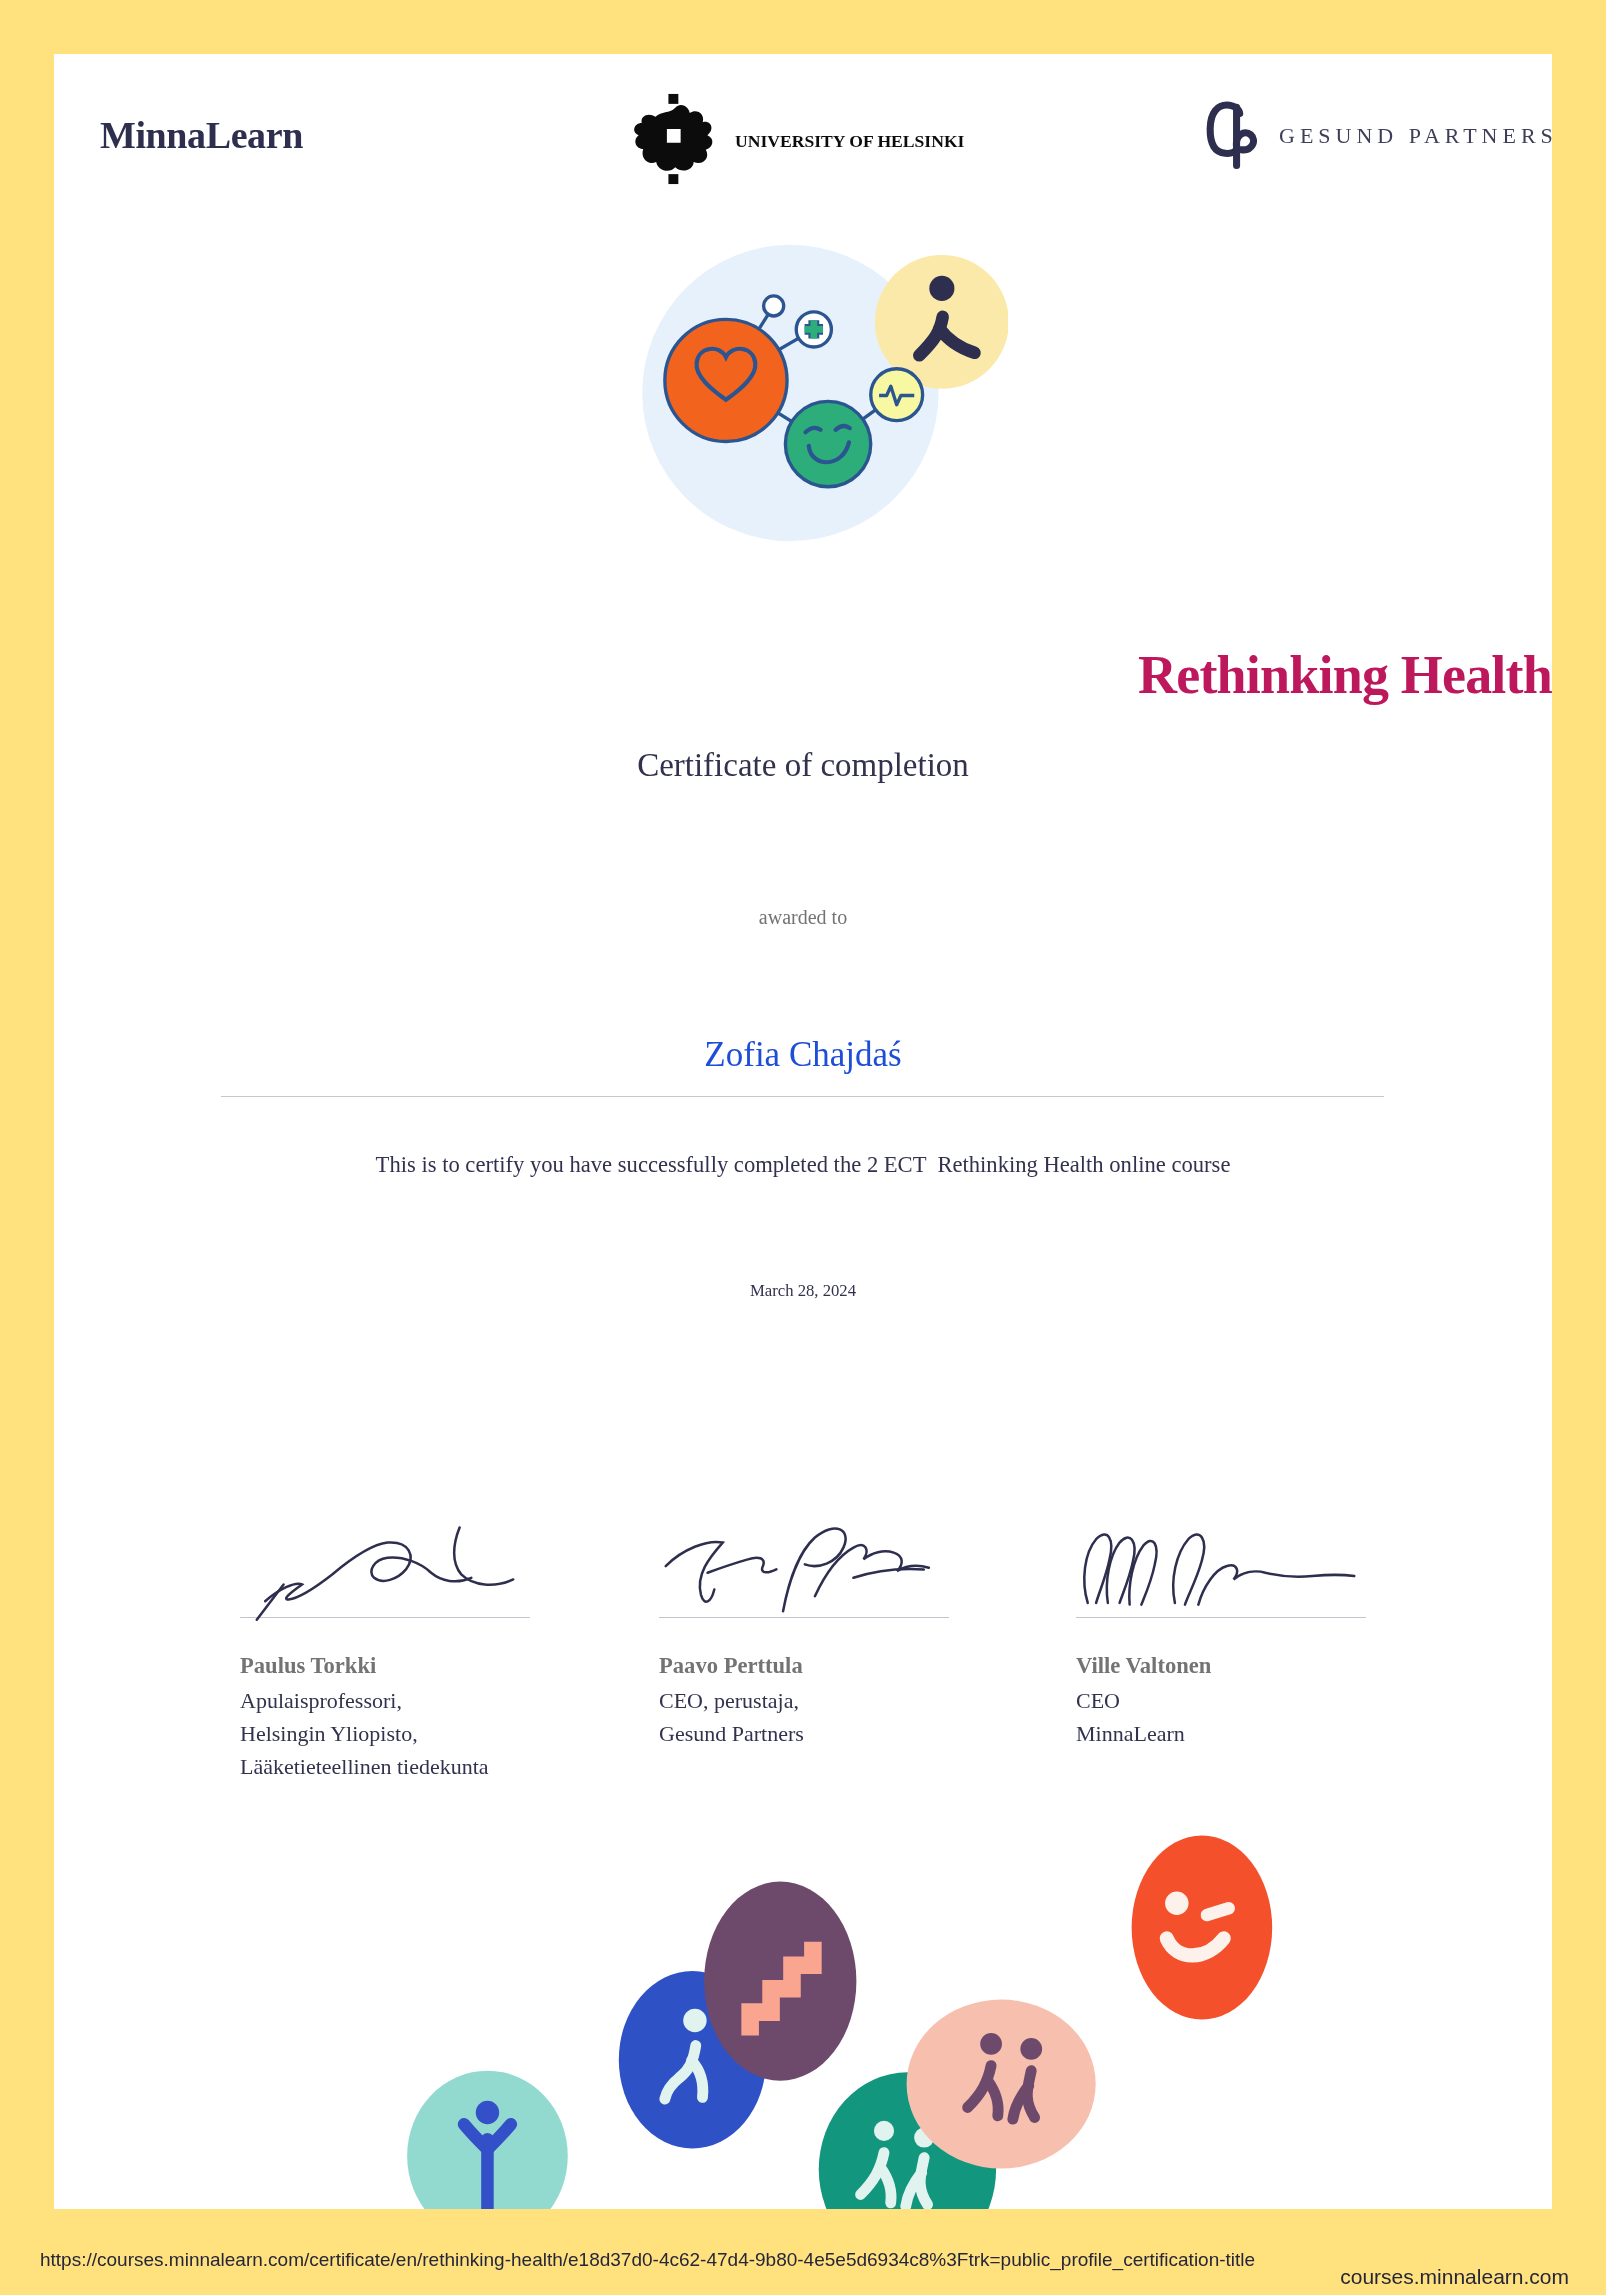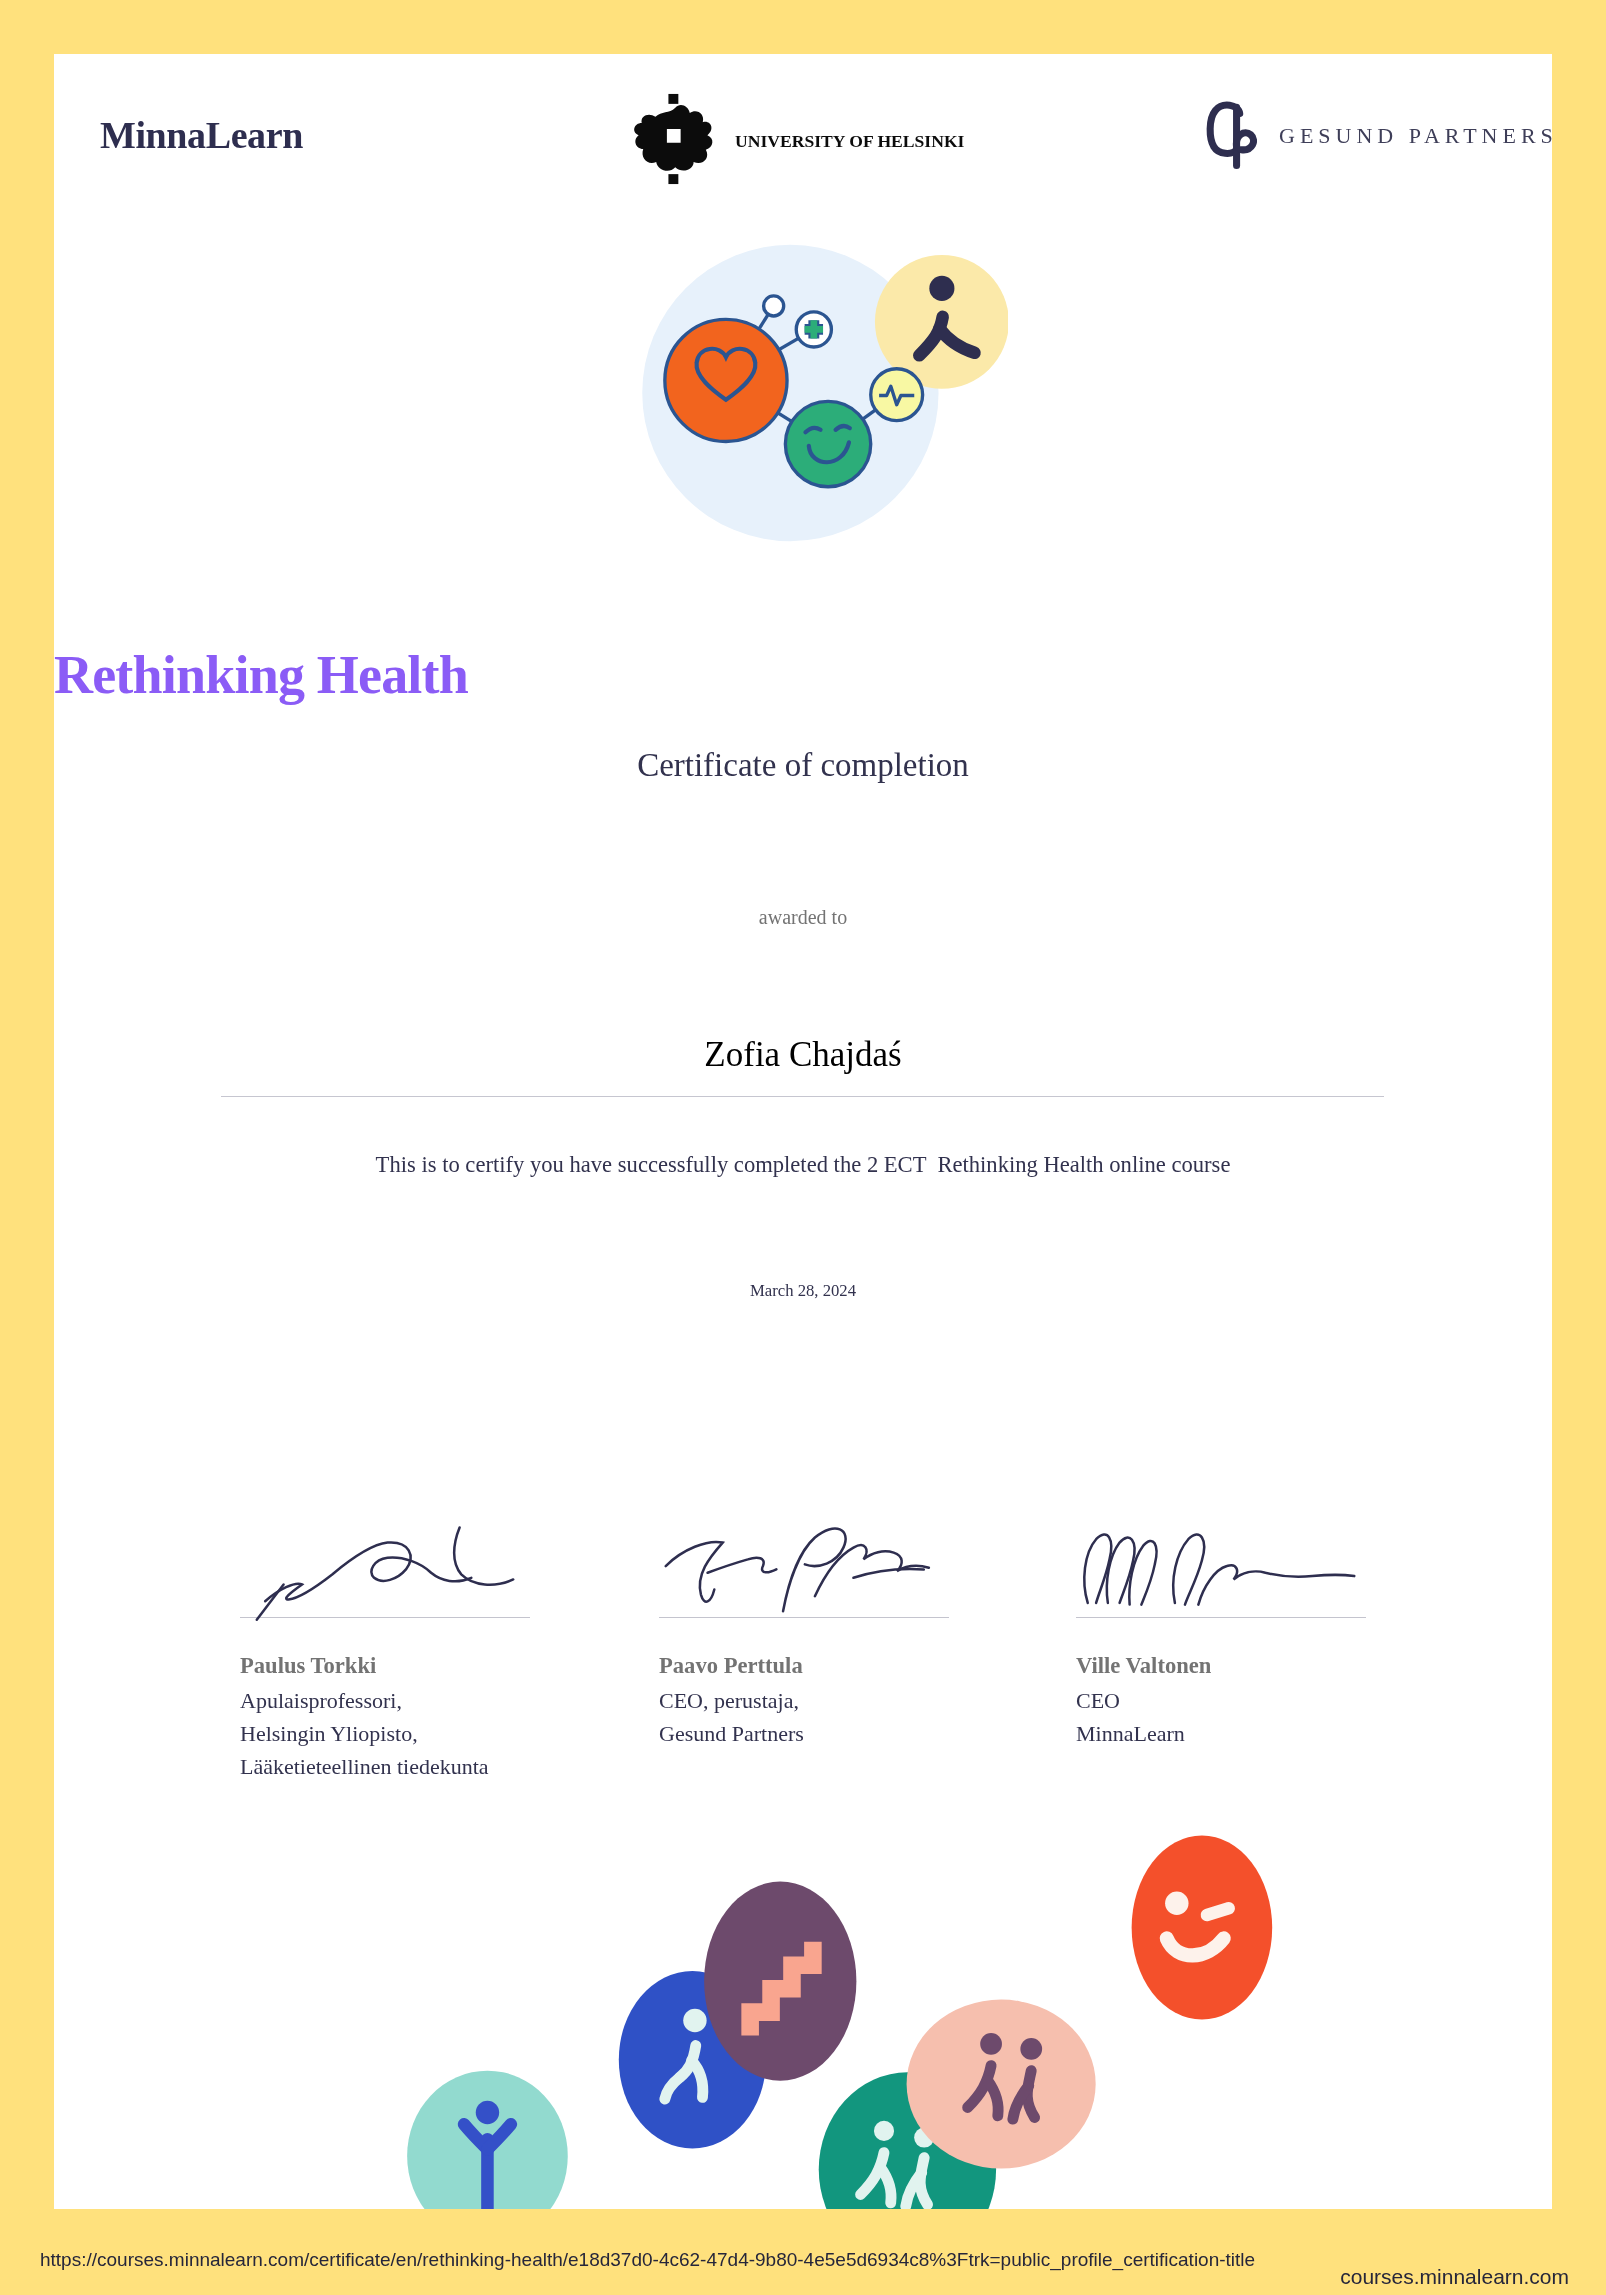--- a/index.html
+++ b/index.html
@@ -30,34 +30,34 @@
     position:absolute;left:1148px;top:42px;height:80px;
     display:flex;align-items:center;gap:22px;
   }
   .gp-label{
     font-size:22px;font-weight:400;color:#3E3E58;letter-spacing:5px;white-space:nowrap;
   }
   
   .hero{position:absolute;left:569px;top:184px;width:385px;height:310px;}
   
   .cert-title{
-    position:absolute;left:0;top:590px;width:1498px;text-align:left;
-    font-size:54px;font-weight:bold;letter-spacing:-0.8px;color:#8b5cf6;
+    position:absolute;left:0;top:590px;width:1498px;text-align:right;
+    font-size:54px;font-weight:bold;letter-spacing:-0.8px;color:#be185d;
   }
   .cert-subtitle{
     position:absolute;left:0;top:693px;width:1498px;text-align:center;
     font-size:33px;font-weight:400;color:#32324E;
   }
   .awarded{
     position:absolute;left:0;top:852px;width:1498px;text-align:center;
     font-size:20px;color:#737373;
   }
   .recipient{
     position:absolute;left:0;top:981px;width:1498px;text-align:center;
-    font-size:35px;color:#000000;
+    font-size:35px;color:#1d4ed8;
   }
   .name-rule{
     position:absolute;left:167px;top:1042px;width:1163px;height:0;
     border-top:0.8px solid #C6C6D0;
   }
   .cert-body{
     position:absolute;left:163px;top:1092px;width:1172px;text-align:center;
     font-size:22.6px;line-height:38px;color:#32324E;white-space:pre-wrap;
   }
   .cert-date{

